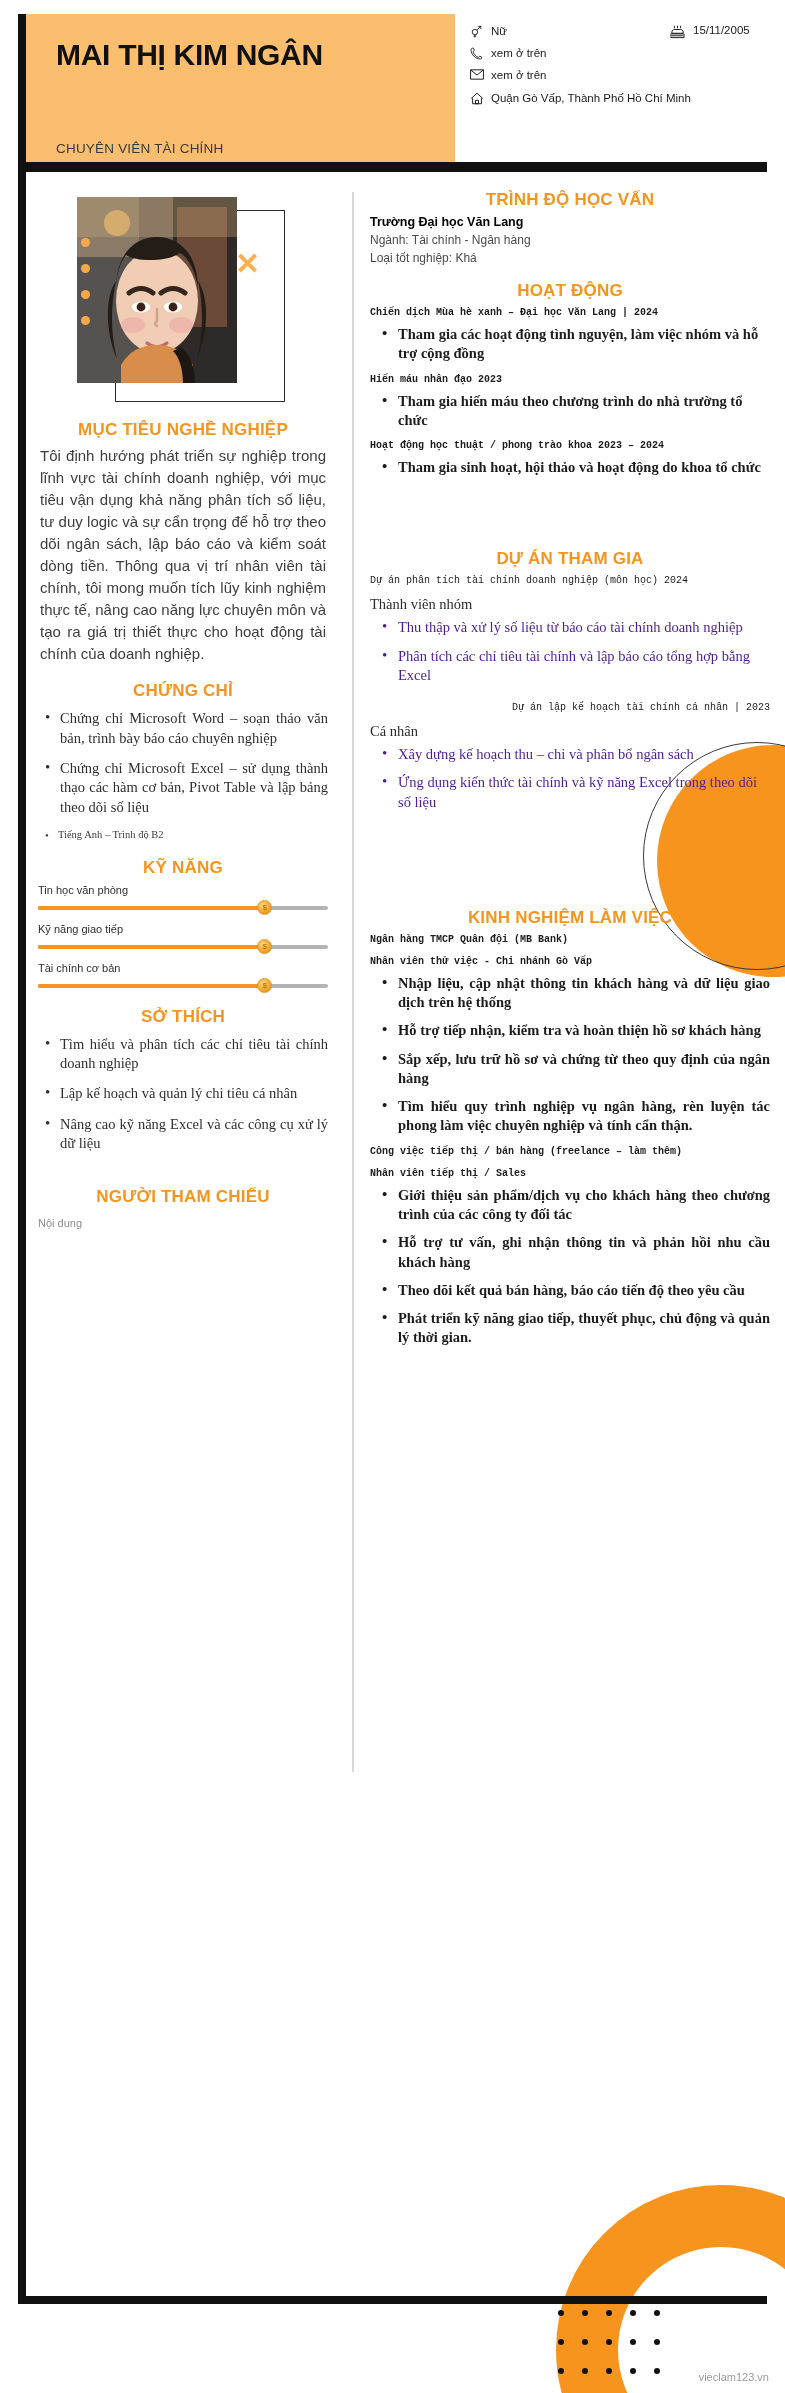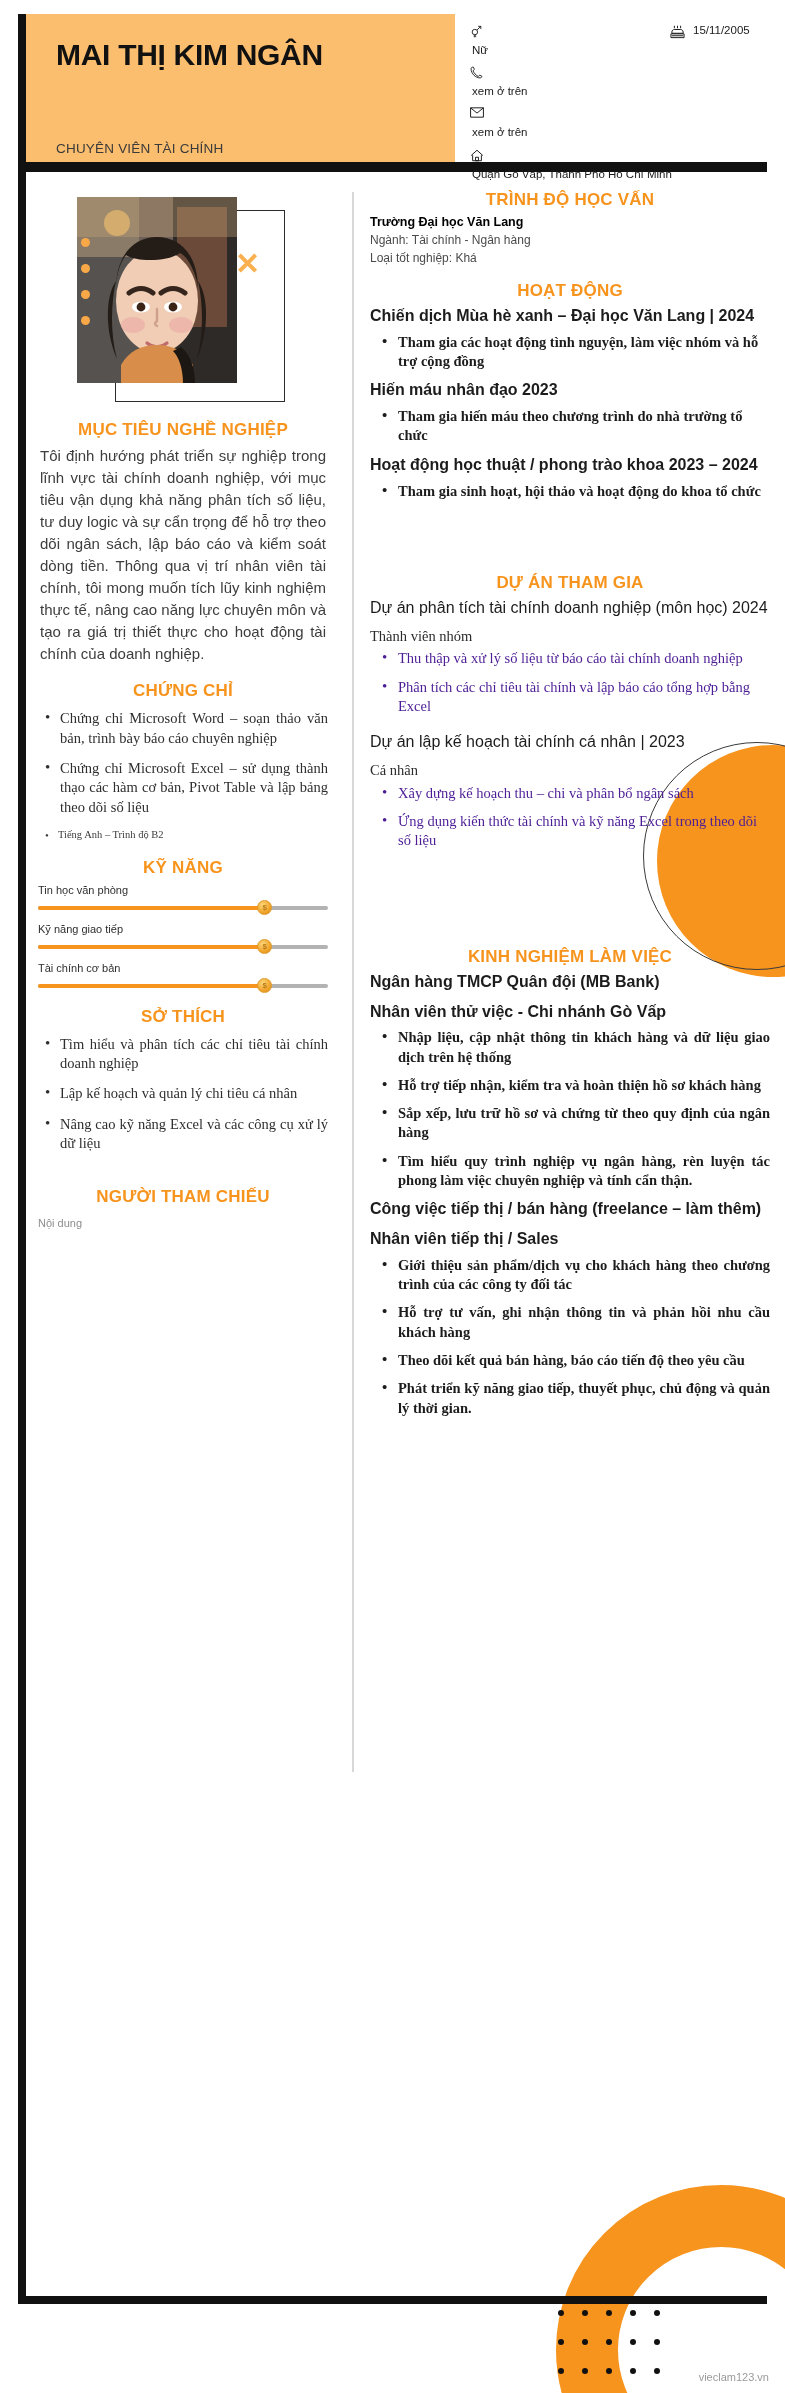--- a/index.html
+++ b/index.html
@@ -74,21 +74,20 @@
     left: 470px; top: 24px;
     width: 300px;
   }
   .c-row {
     display: flex;
     align-items: flex-start;
     margin-bottom: 7px;
     font-size: 11.5px;
     color: #1a1a1a;
     line-height: 1.32;
-    flex-direction: column;
   }
   .c-ico {
     width: 19px;
     flex: 0 0 19px;
     display: flex;
     align-items: flex-start;
     justify-content: flex-start;
     padding-top: 1px;
   }
   .c-ico svg { display: block; }
@@ -271,28 +270,28 @@
     font-weight: 700;
     color: #000000;
     margin-bottom: 4px;
   }
   .edu-line {
     font-size: 12px;
     color: #4a4a4a;
     margin-bottom: 4px;
   }
   .r-head {
-    font-family: Liberation Sans, sans-serif;
-    font-size: 16px;
+    font-family: Liberation Mono, monospace;
+    font-size: 10px;
     font-weight: 700;
     color: #1c1c1c;
     line-height: 1.3;
     margin: 9px 0 6px 0;
   }
-  .r-head.plain { font-weight: 400; }
+  .r-head.plain { font-weight: 400; text-align: right; }
   .r-sub {
     font-family: "Liberation Serif", serif;
     font-size: 14.5px;
     font-weight: 400;
     color: #2b2b2b;
     margin: 8px 0 4px 0;
     line-height: 1.3;
   }
   ul.r-list {
     list-style: none;

